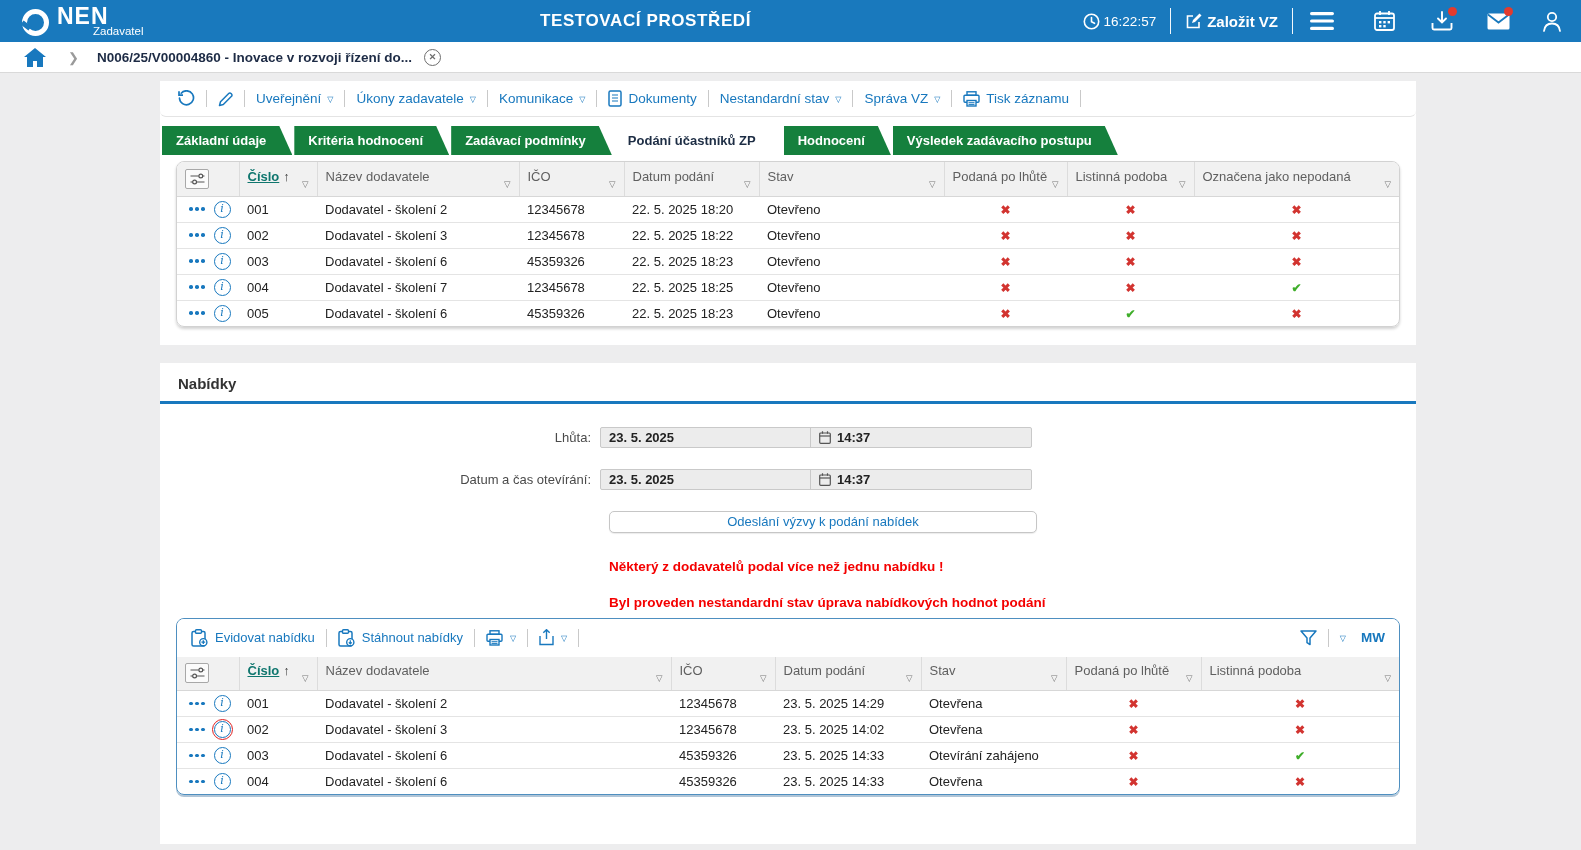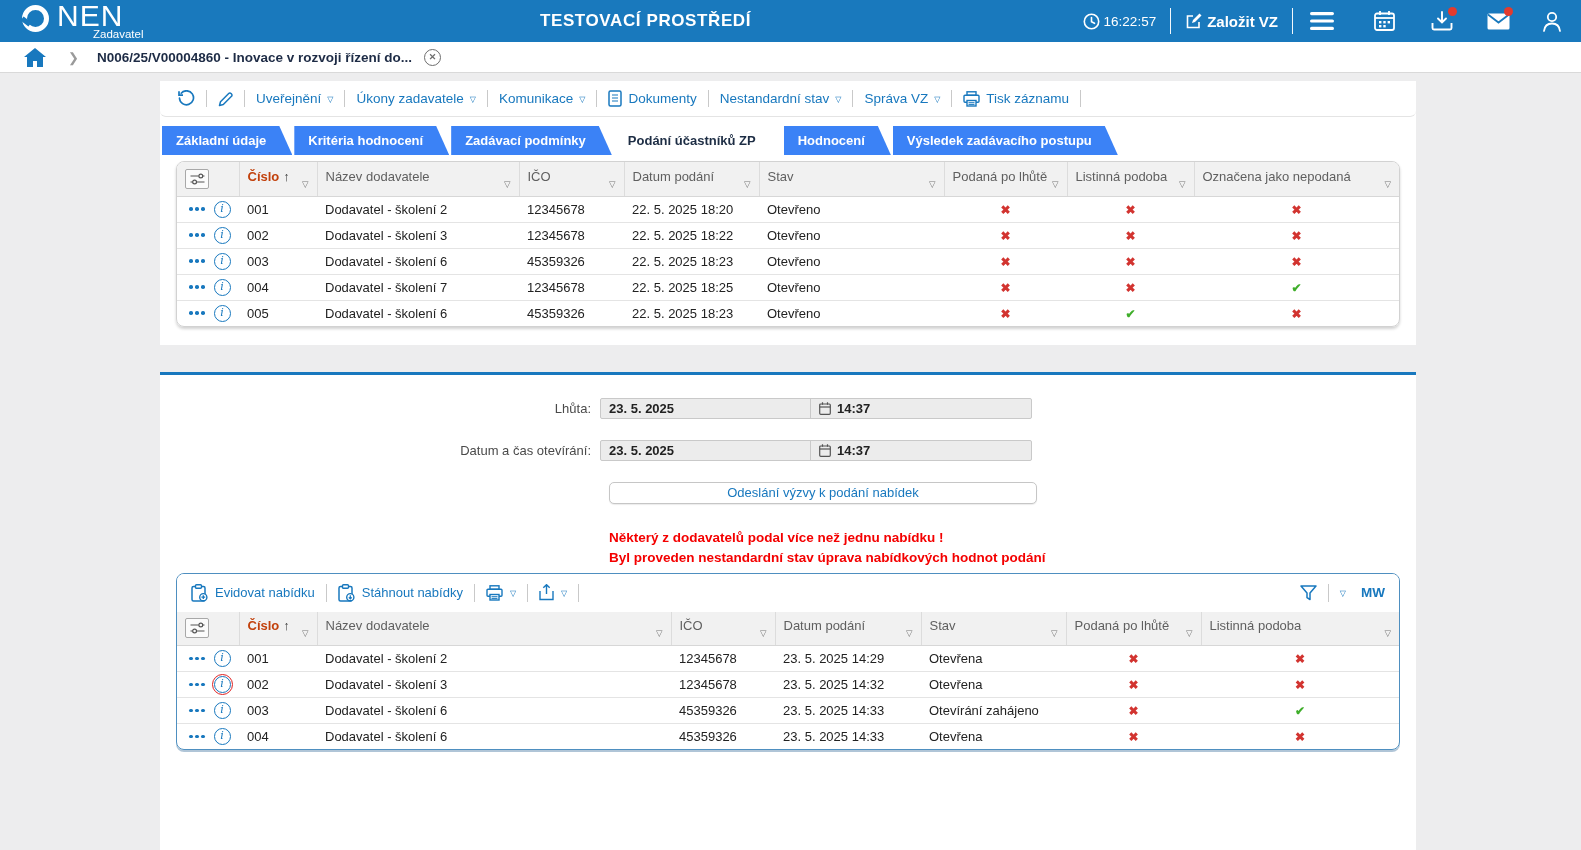--- a/index.html
+++ b/index.html
@@ -5,21 +5,21 @@
   * { margin:0; padding:0; box-sizing:border-box; }
   html,body { width:1581px; height:850px; overflow:hidden; }
   body { font-family:"Liberation Sans", sans-serif; background:#ededee; color:#222; }
 
   
   .topbar { position:relative; height:42px; background:#1979bd; display:flex; align-items:center; color:#fff; }
   .brand { display:flex; align-items:flex-start; margin-left:22px; }
   .logo-ring { width:27px; height:27px; border:5px solid #fff; border-radius:50%; position:relative; margin-top:4px; }
   .logo-ring::after { content:""; position:absolute; left:-6px; top:9px; width:10px; height:5px; background:#1979bd; transform:rotate(38deg); }
   .brand-text { margin-left:8px; line-height:1; }
-  .brand-name { font-size:30px; font-weight:normal; letter-spacing:1px; }
+  .brand-name { font-size:23px; font-weight:bold; letter-spacing:1px; }
   .brand-sub { font-size:11.5px; margin-left:36px; margin-top:-2px; }
   .env-title { position:absolute; left:540px; top:11px; font-size:17px; font-weight:bold; letter-spacing:.6px; }
   .topbar-right { position:absolute; right:14px; top:0; height:42px; display:flex; align-items:center; gap:14px; }
   .tb-sep { width:1px; height:26px; background:rgba(255,255,255,.95); }
   .tb-group { display:flex; align-items:center; gap:4px; cursor:pointer; }
   .tb-time { font-size:13.5px; }
   .tb-create { font-size:15px; font-weight:bold; }
   .icon-btn { position:relative; display:flex; align-items:center; justify-content:center; width:30px; height:30px; cursor:pointer; }
   .badge-dot { position:absolute; top:1px; right:0px; width:9px; height:9px; border-radius:50%; background:#e23b2e; }
 
@@ -36,31 +36,31 @@
   #panel2 { height:481px; }
 
   
   .rec-toolbar { display:flex; align-items:center; height:36px; padding-left:18px; border-bottom:1px solid #e4e4e4;border-radius:6px; }
   .rt-item { display:flex; align-items:center; gap:6px; color:#1878be; font-size:13.5px; cursor:pointer; white-space:nowrap; }
   .rt-sep { width:1px; height:17px; background:#c9c9c9; margin:0 11px; }
   .caret { font-size:8px; position:relative; top:1px; color:#1878be; }
 
   
   .tabs { display:flex; margin-top:9px; padding-left:2px; }
-  .tab { height:29px; line-height:29px; background:#3b82f6; color:#fff; font-size:13px; font-weight:bold; padding:0 26px 0 14px; margin-right:2px; cursor:pointer; clip-path:polygon(0 0, calc(100% - 13px) 0, 100% 100%, 0 100%); }
+  .tab { height:29px; line-height:29px; background:#15803d; color:#fff; font-size:13px; font-weight:bold; padding:0 26px 0 14px; margin-right:2px; cursor:pointer; clip-path:polygon(0 0, calc(100% - 13px) 0, 100% 100%, 0 100%); }
   .tab.active { background:#fff; color:#1d2d44; }
 
   
   .tbl-wrap1 { margin:6px 16px 0 16px; border:1px solid #d2d2d2; border-radius:8px; overflow:hidden; box-shadow:0 2px 3px rgba(0,0,0,.18); }
   .tbl-wrap2 { margin:8px 16px 0 16px; border:1px solid #4e8fc0; border-radius:8px; overflow:hidden; box-shadow:0 2px 0 rgba(30,90,140,.35); }
   table { border-collapse:collapse; table-layout:fixed; width:100%; }
   thead th { background:#f1f1f1; height:34px; font-size:13px; font-weight:normal; color:#5f5f5f; text-align:left; padding:0 8px; border-right:1px solid #dcdcdc; border-bottom:1px solid #d7d7d7; white-space:nowrap; overflow:hidden; }
   thead th:last-child { border-right:none;margin-left:18px; }
   thead th .hlabel { display:inline-block; }
-  th.col-cislo .hlabel { font-weight:bold; color:#c2410c; }
+  th.col-cislo .hlabel { font-weight:bold; color:#0f766e;text-decoration:underline; }
   .sort-arrow { font-size:12.5px; color:#333; font-weight:bold; margin-left:4px; }
   .fcaret { float:right; color:#7a7a7a; font-size:8.5px; margin-top:10px; cursor:pointer; }
   tbody td { height:25px; font-size:13px; color:#222; padding:0 8px; border-bottom:1px solid #e4e4e4; white-space:nowrap; overflow:hidden; }
   tbody tr:last-child td { border-bottom:none; }
   td.flag, { text-align:center; }
   .flag { text-align:center; }
   .x-mark { color:#d23430; font-size:12px; font-weight:bold; }
   .v-mark { color:#3fae2a; font-size:12px; font-weight:bold; }
   .act-cell { display:flex; align-items:center; gap:9px; height:25px; padding-left:4px; }
   .dots { display:flex; gap:2.5px; cursor:pointer; }
@@ -73,21 +73,21 @@
   .sec-head { font-size:15px; font-weight:bold; color:#333; padding:12px 0 0 18px; }
   .blue-rule { height:3px; background:#1878be; margin-top:9px; }
   .form-row { display:flex; align-items:center; margin-top:21px; }
   .form-row.first { margin-top:23px; }
   .f-label { width:440px; text-align:right; padding-right:9px; font-size:13px; color:#4a4a4a; }
   .dt-field { display:flex; width:432px; height:21px; border:1px solid #c9c9c9; background:#ececec; border-radius:2px; }
   .dt-date { flex:0 0 210px; border-right:1px solid #c9c9c9; font-size:13px; font-weight:bold; color:#222; line-height:19px; padding-left:8px; }
   .dt-time { flex:1; display:flex; align-items:center; gap:6px; padding-left:8px; font-size:13px; font-weight:bold; color:#222; }
   .send-btn { display:block; margin:21px 0 0 449px; width:428px; height:22px; background:#fff; border:1px solid #c6c6c6; border-radius:5px; color:#1878be; font-size:13px; font-family:"Liberation Sans",sans-serif; cursor:pointer; box-shadow:0 1px 1px rgba(0,0,0,.08); }
   .warn { margin:26px 0 0 449px; color:#f40000; font-size:13.5px; font-weight:bold; }
-  .warn + .warn { margin-top:5px; }
+  .warn + .warn { margin-top:21px; }
   .sub-head { font-size:14px; font-weight:bold; color:#1d1d1d; margin:26px 0 0 18px; }
 
   
   .off-toolbar { display:flex; align-items:center; height:38px; padding:0 14px; background:#fff; }
   .ot-item { display:flex; align-items:center; gap:7px; color:#1878be; font-size:13px; cursor:pointer; white-space:nowrap; }
   .ot-sep { width:1px; height:18px; background:#c9c9c9; margin:0 11px; }
   .ot-right { margin-left:auto; display:flex; align-items:center; }
   .mw { color:#1878be; font-size:13.5px; font-weight:bold; margin-left:8px; cursor:pointer; }
 
   svg { display:block; }
@@ -398,20 +398,21 @@
             <td class="flag"><span class="x-mark">✖</span></td>
           </tr>
         </tbody>
       </table>
   </div>
 </div>
 
 <div class="gap18"></div>
 
 <div class="panel" id="panel2">
+  <div class="sec-head">Nabídky</div>
   <div class="blue-rule"></div>
 
   <div class="form-row first">
     <div class="f-label">Lhůta:</div>
     <div class="dt-field">
       <div class="dt-date">23. 5. 2025</div>
       <div class="dt-time">
         <span>
           <svg width="12" height="13" viewBox="0 0 12 13">
               <rect x="0.7" y="2" width="10.6" height="10.3" rx="1" fill="none" stroke="#555" stroke-width="1.2"></rect>
@@ -568,21 +569,21 @@
                   <i></i>
                   <i></i>
                   <i></i>
                 </span>
                 <span class="info-ic red-box">i</span>
               </span>
             </td>
             <td>002</td>
             <td>Dodavatel - školení 3</td>
             <td>12345678</td>
-            <td>23. 5. 2025 14:32</td>
+            <td>23. 5. 2025 14:02</td>
             <td>Otevřena</td>
             <td class="flag"><span class="x-mark">✖</span></td>
             <td class="flag"><span class="x-mark">✖</span></td>
           </tr>
           <tr>
             <td>
               <span class="act-cell">
                 <span class="dots">
                   <i></i>
                   <i></i>

